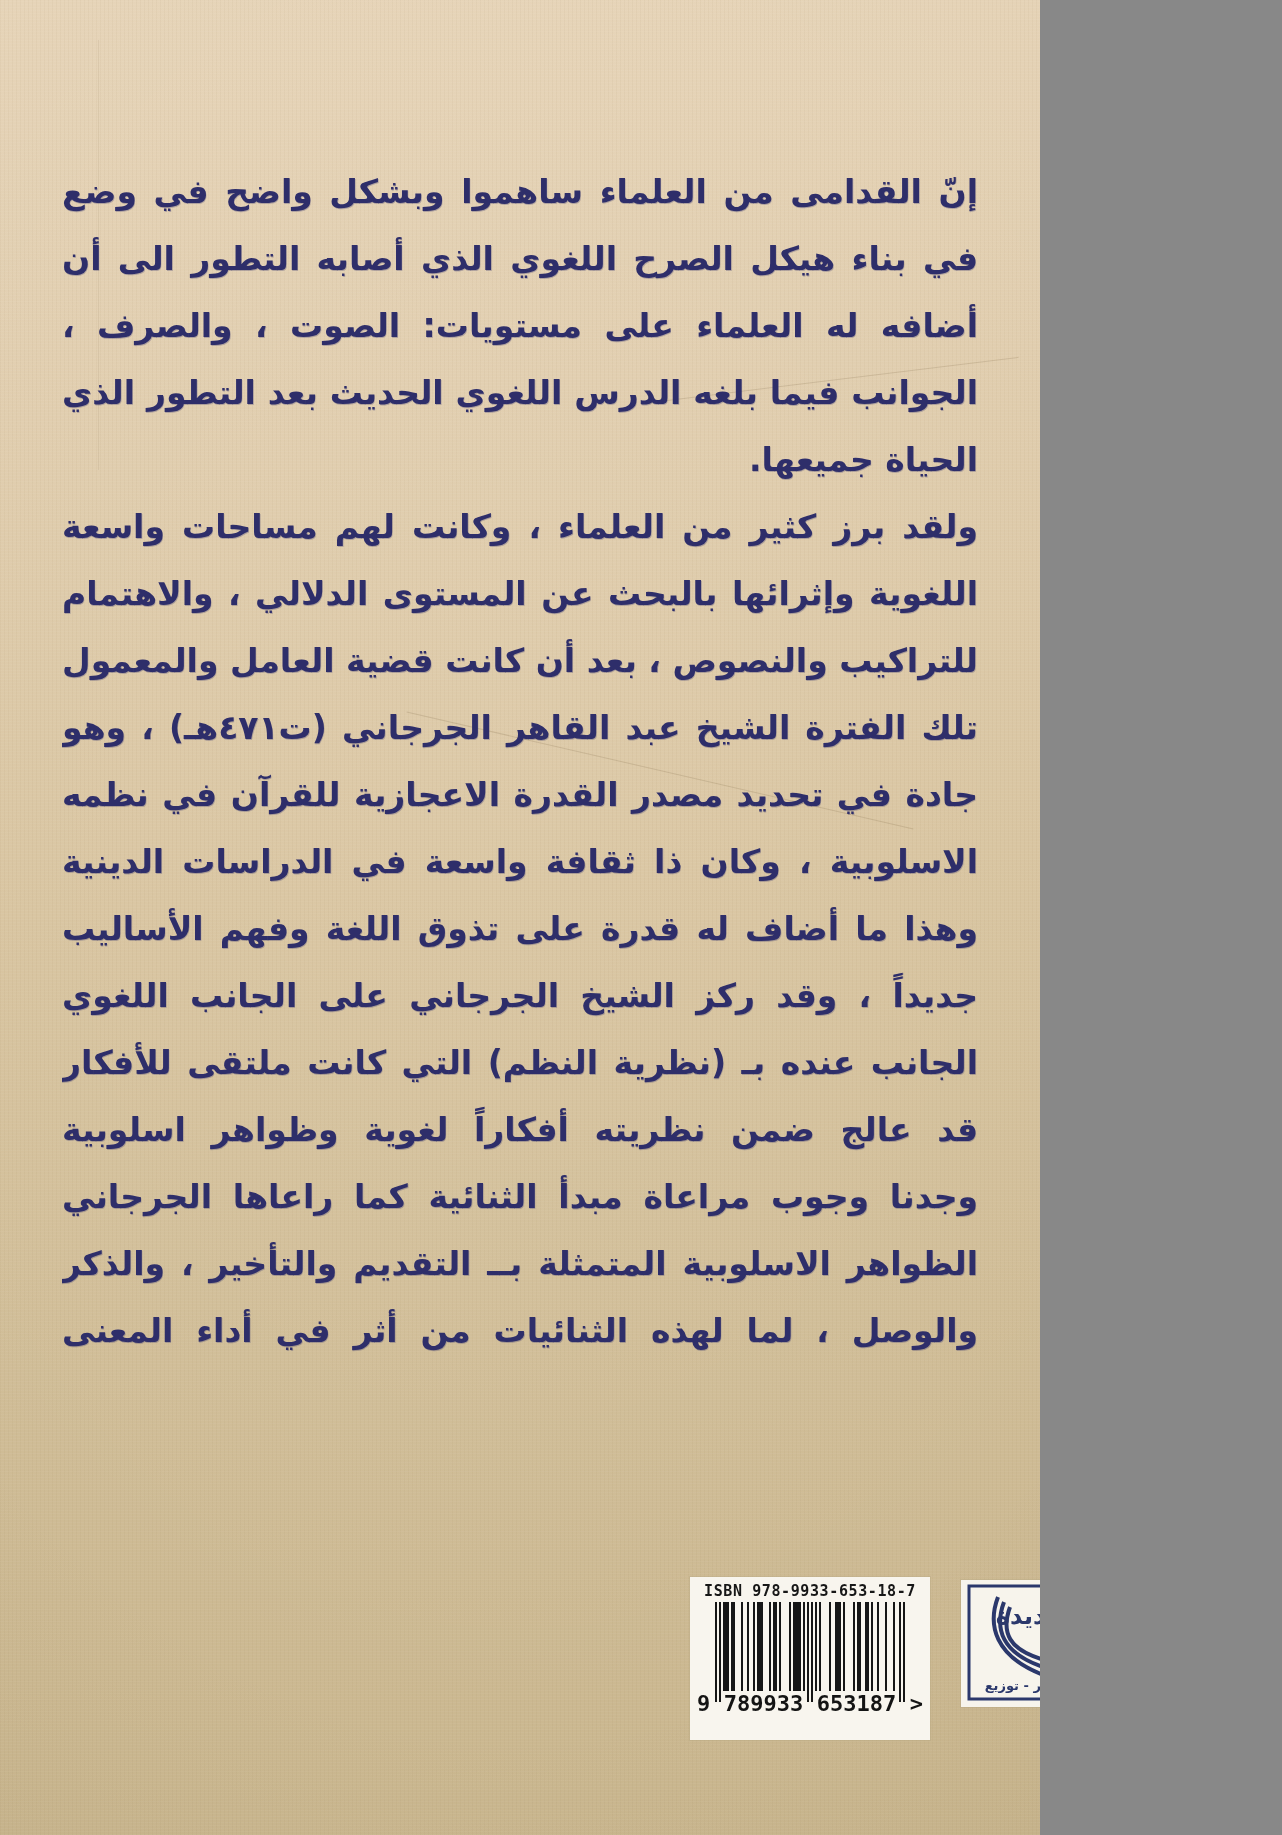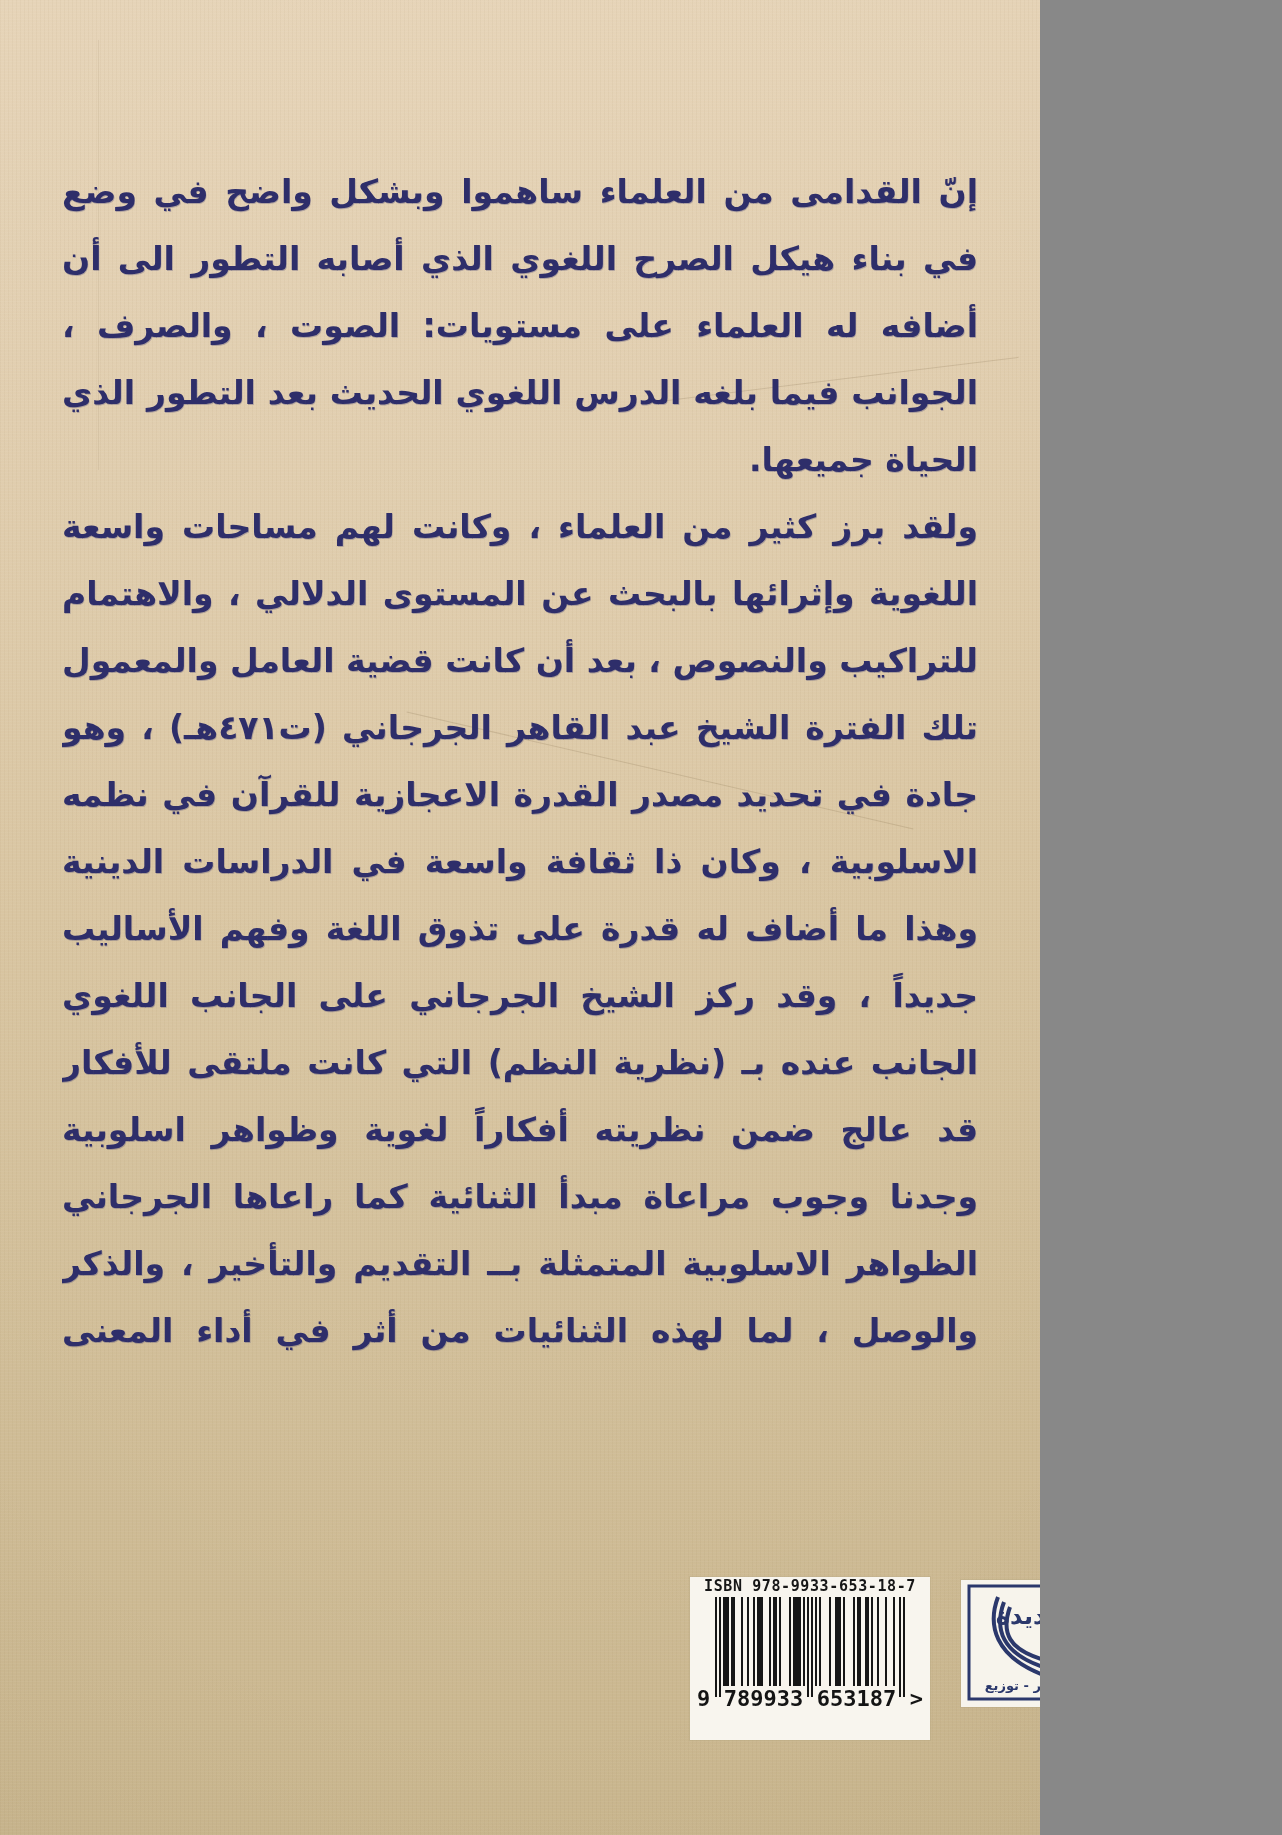--- a/index.html
+++ b/index.html
@@ -32,21 +32,21 @@
     white-space:nowrap;
   }
   .line.fill { white-space:normal; }
   .line.para-end { text-align-last:right; white-space:normal; }
   .line.centered { text-align-last:center; white-space:normal; }
 
   .barcode-label {
     position:absolute; left:690px; top:1577px; width:240px; height:163px;
     background:#f8f5ee; box-shadow:0 0 0 1px rgba(180,165,130,0.35);
     display:flex; flex-direction:column; align-items:center; box-sizing:border-box;
-    direction:ltr;
+    padding-top:5px; direction:ltr;
   }
   .isbn-text {
     font-family:"DejaVu Sans Mono", monospace; font-size:15px; font-weight:700;
     letter-spacing:0.6px; color:#171717; line-height:18px; white-space:nowrap;
   }
   .barcode-svg { margin-top:2px; display:block; }
   .barcode-svg rect { fill:#161616; }
   .barcode-digits {
     width:226px; margin-top:-11px; display:flex; justify-content:space-between;
     font-family:"DejaVu Sans Mono", monospace; font-size:22px; font-weight:700; color:#141414;

